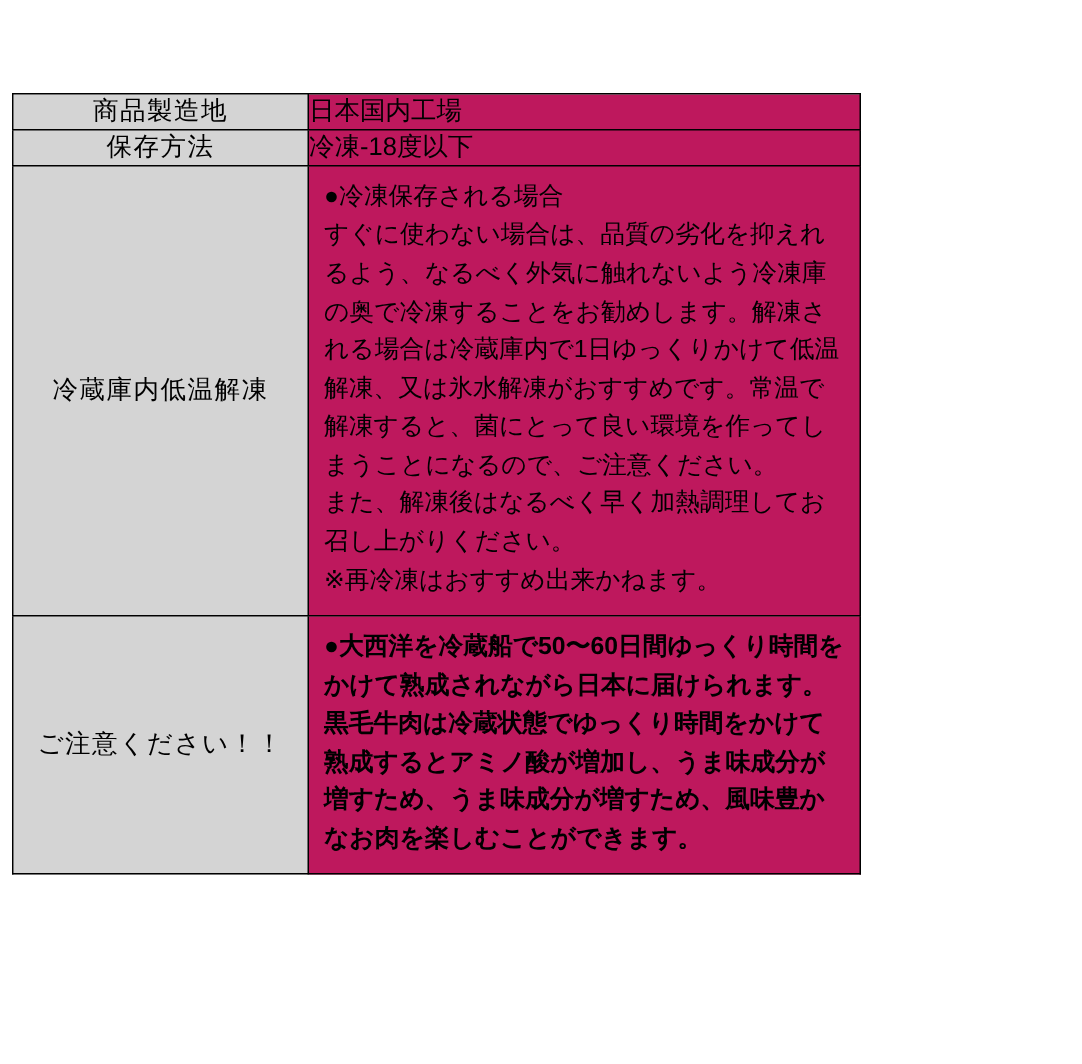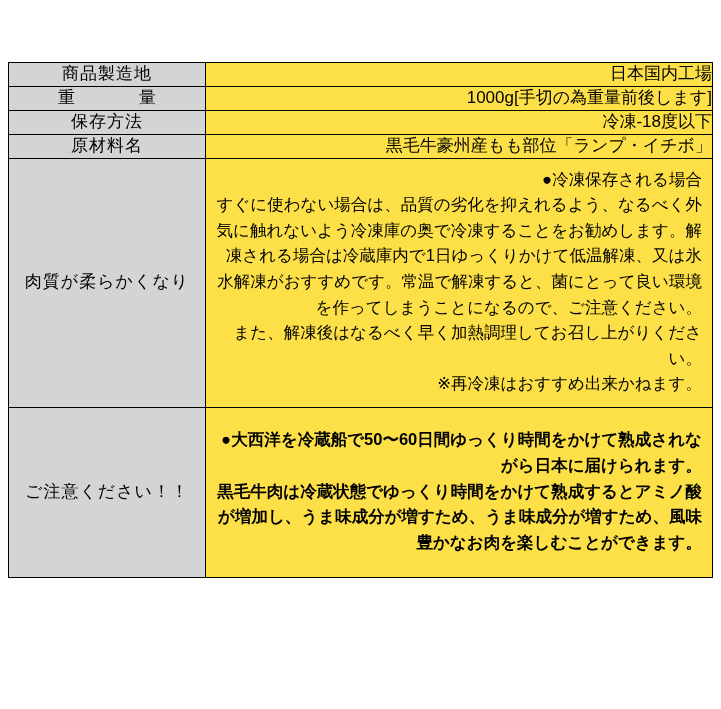--- a/index.html
+++ b/index.html
@@ -15,21 +15,21 @@
     overflow: hidden;
   }
   .sheet {
     position: relative;
     width: 721px;
     height: 709px;
     box-sizing: border-box;
     padding: 62px 8px 0 8px;
   }
   table.spec {
-    width: 705px;
+    width: 566px;
     border-collapse: collapse;
     table-layout: fixed;
     border: 1px solid #000;
   }
   table.spec td {
     border: 1px solid #000;
     vertical-align: middle;
     padding: 0;
   }
   td.label {
@@ -38,22 +38,22 @@
     text-align: center;
     font-size: 17px;
     letter-spacing: 1px;
     padding: 5px 2px;
     line-height: 1.35;
   }
   td.label.tall {
     font-size: 17px;
   }
   td.value {
-    background: #fde047;
-    text-align: right;
+    background: #be185d;
+    text-align: left;
     font-size: 17px;
     padding: 5px 8px;
     line-height: 1.35;
   }
   td.value.block {
     font-size: 16.5px;
     line-height: 1.55;
     padding: 8px 10px 10px 10px;
   }
   .wide-space {
@@ -74,41 +74,27 @@
 <div class="sheet">
   <table class="spec">
     <tbody>
       <tr>
         <td class="label">商品製造地</td>
         <td class="value">
           <span class="val-line">日本国内工場</span>
         </td>
       </tr>
       <tr>
-        <td class="label">
-          <span class="wide-space">重　　量</span>
-        </td>
-        <td class="value">
-          <span class="val-line">1000g[手切の為重量前後します]</span>
-        </td>
-      </tr>
-      <tr>
         <td class="label">保存方法</td>
         <td class="value">
           <span class="val-line">冷凍-18度以下</span>
         </td>
       </tr>
-      <tr>
-        <td class="label">原材料名</td>
-        <td class="value">
-          <span class="val-line">黒毛牛豪州産もも部位「ランプ・イチボ」</span>
-        </td>
-      </tr>
       <tr style="height:236px;">
-        <td class="label tall">肉質が柔らかくなり</td>
+        <td class="label tall">冷蔵庫内低温解凍</td>
         <td class="value block">
           <span class="val-line">●冷凍保存される場合</span>
           <span class="val-line">すぐに使わない場合は、品質の劣化を抑えれるよう、なるべく外気に触れないよう冷凍庫の奥で冷凍することをお勧めします。解凍される場合は冷蔵庫内で1日ゆっくりかけて低温解凍、又は氷水解凍がおすすめです。常温で解凍すると、菌にとって良い環境を作ってしまうことになるので、ご注意ください。</span>
           <span class="val-line">また、解凍後はなるべく早く加熱調理してお召し上がりください。</span>
           <span class="val-line">※再冷凍はおすすめ出来かねます。</span>
         </td>
       </tr>
       <tr style="height:170px;">
         <td class="label tall">ご注意ください！！</td>
         <td class="value block">

